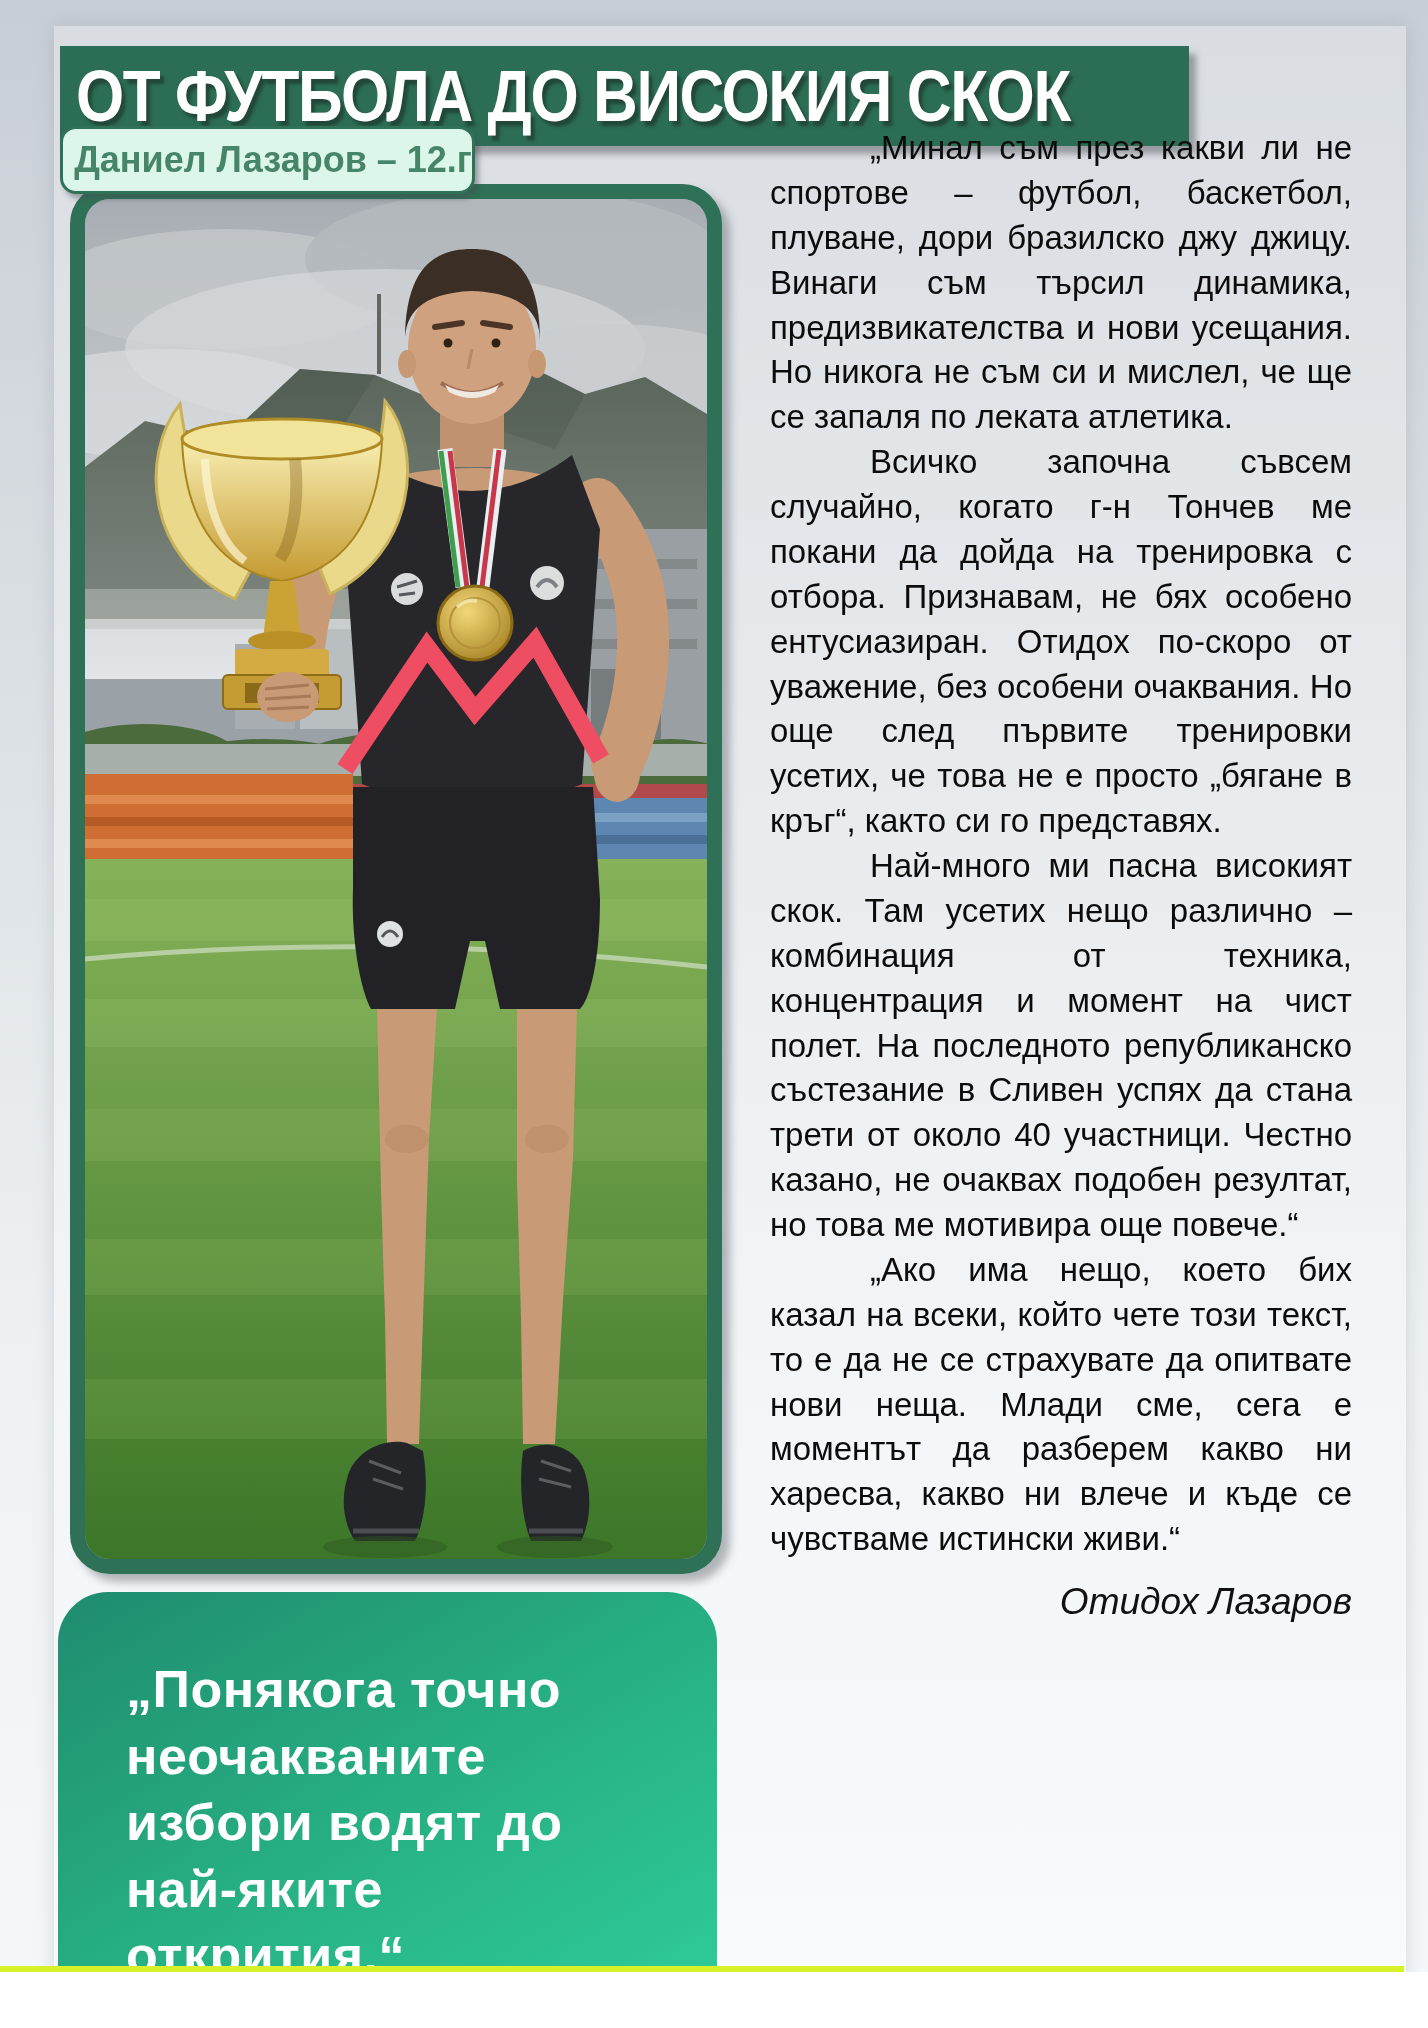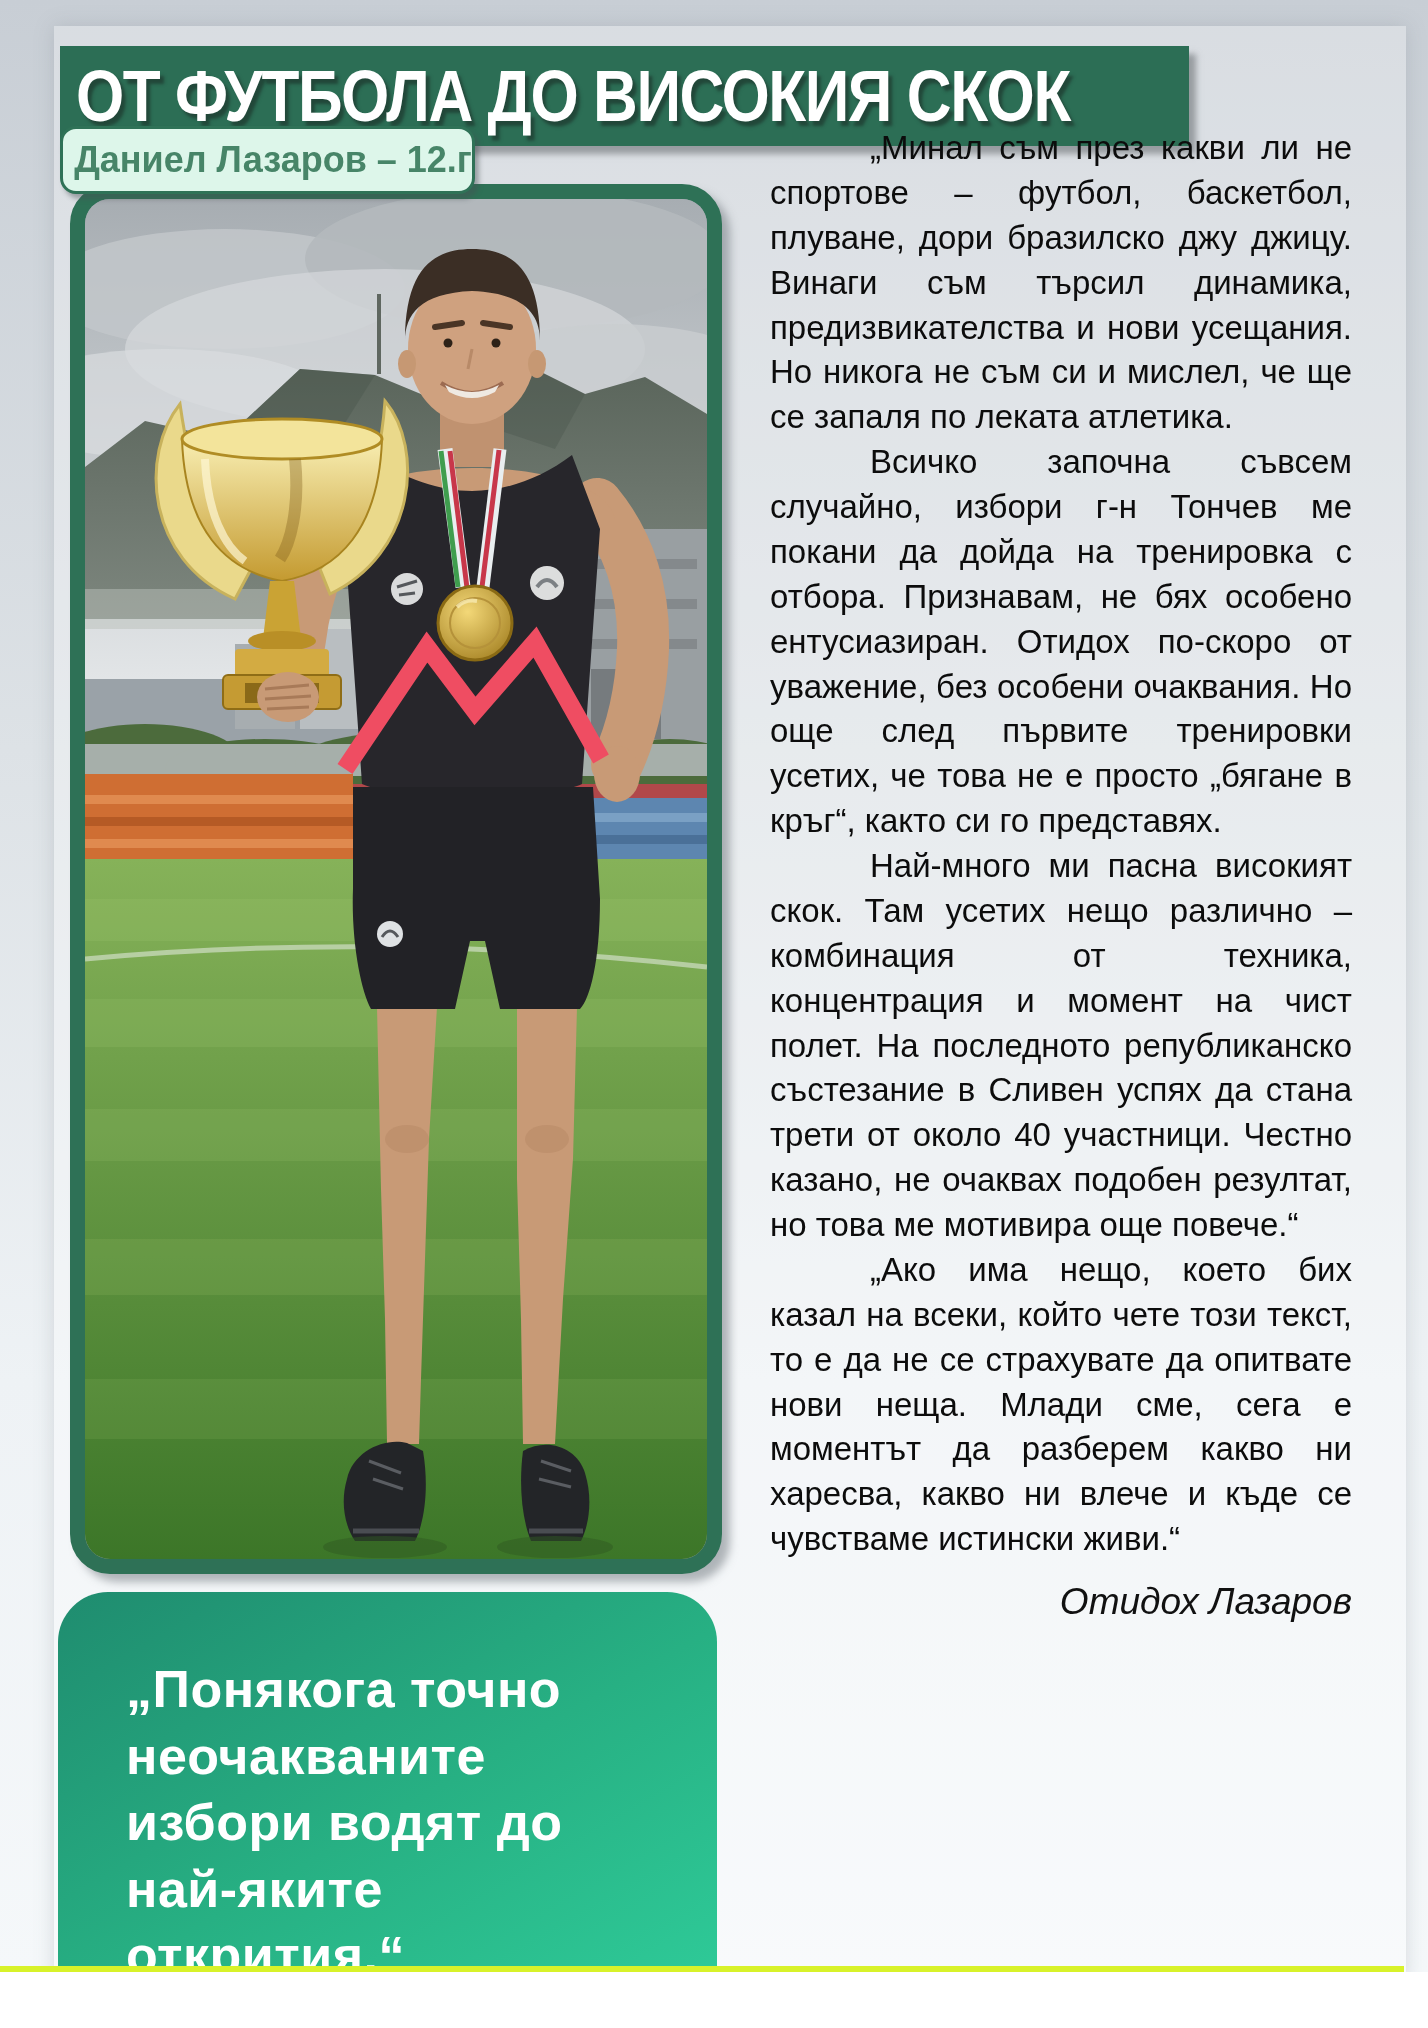--- a/index.html
+++ b/index.html
@@ -217,20 +217,20 @@
       </g>
     </svg>
   </figure>
 
   <aside class="quote-box">
     <p>„Понякога точно неочакваните избори водят до най-яките открития.“</p>
   </aside>
 
   <main class="article-body">
     <p>„Минал съм през какви ли не спортове – футбол, баскетбол, плуване, дори бразилско джу джицу. Винаги съм търсил динамика, предизвикателства и нови усещания. Но никога не съм си и мислел, че ще се запаля по леката атлетика.</p>
-    <p>Всичко започна съвсем случайно, избори г-н Тончев ме покани да дойда на тренировка с отбора. Признавам, не бях особено ентусиазиран. Отидох по-скоро от уважение, без особени очаквания. Но още след първите тренировки усетих, че това не е просто „бягане в кръг“, както си го представях.</p>
+    <p>Всичко започна съвсем случайно, когато г-н Тончев ме покани да дойда на тренировка с отбора. Признавам, не бях особено ентусиазиран. Отидох по-скоро от уважение, без особени очаквания. Но още след първите тренировки усетих, че това не е просто „бягане в кръг“, както си го представях.</p>
     <p>Най-много ми пасна високият скок. Там усетих нещо различно – комбинация от техника, концентрация и момент на чист полет. На последното републиканско състезание в Сливен успях да стана трети от около 40 участници. Честно казано, не очаквах подобен резултат, но това ме мотивира още повече.“</p>
     <p>„Ако има нещо, което бих казал на всеки, който чете този текст, то е да не се страхувате да опитвате нови неща. Млади сме, сега е моментът да разберем какво ни харесва, какво ни влече и къде се чувстваме истински живи.“</p>
     <p class="sig">Отидох Лазаров</p>
   </main>
 
   <div class="accent-bar"></div>
 </div>
 
 </body></html>

